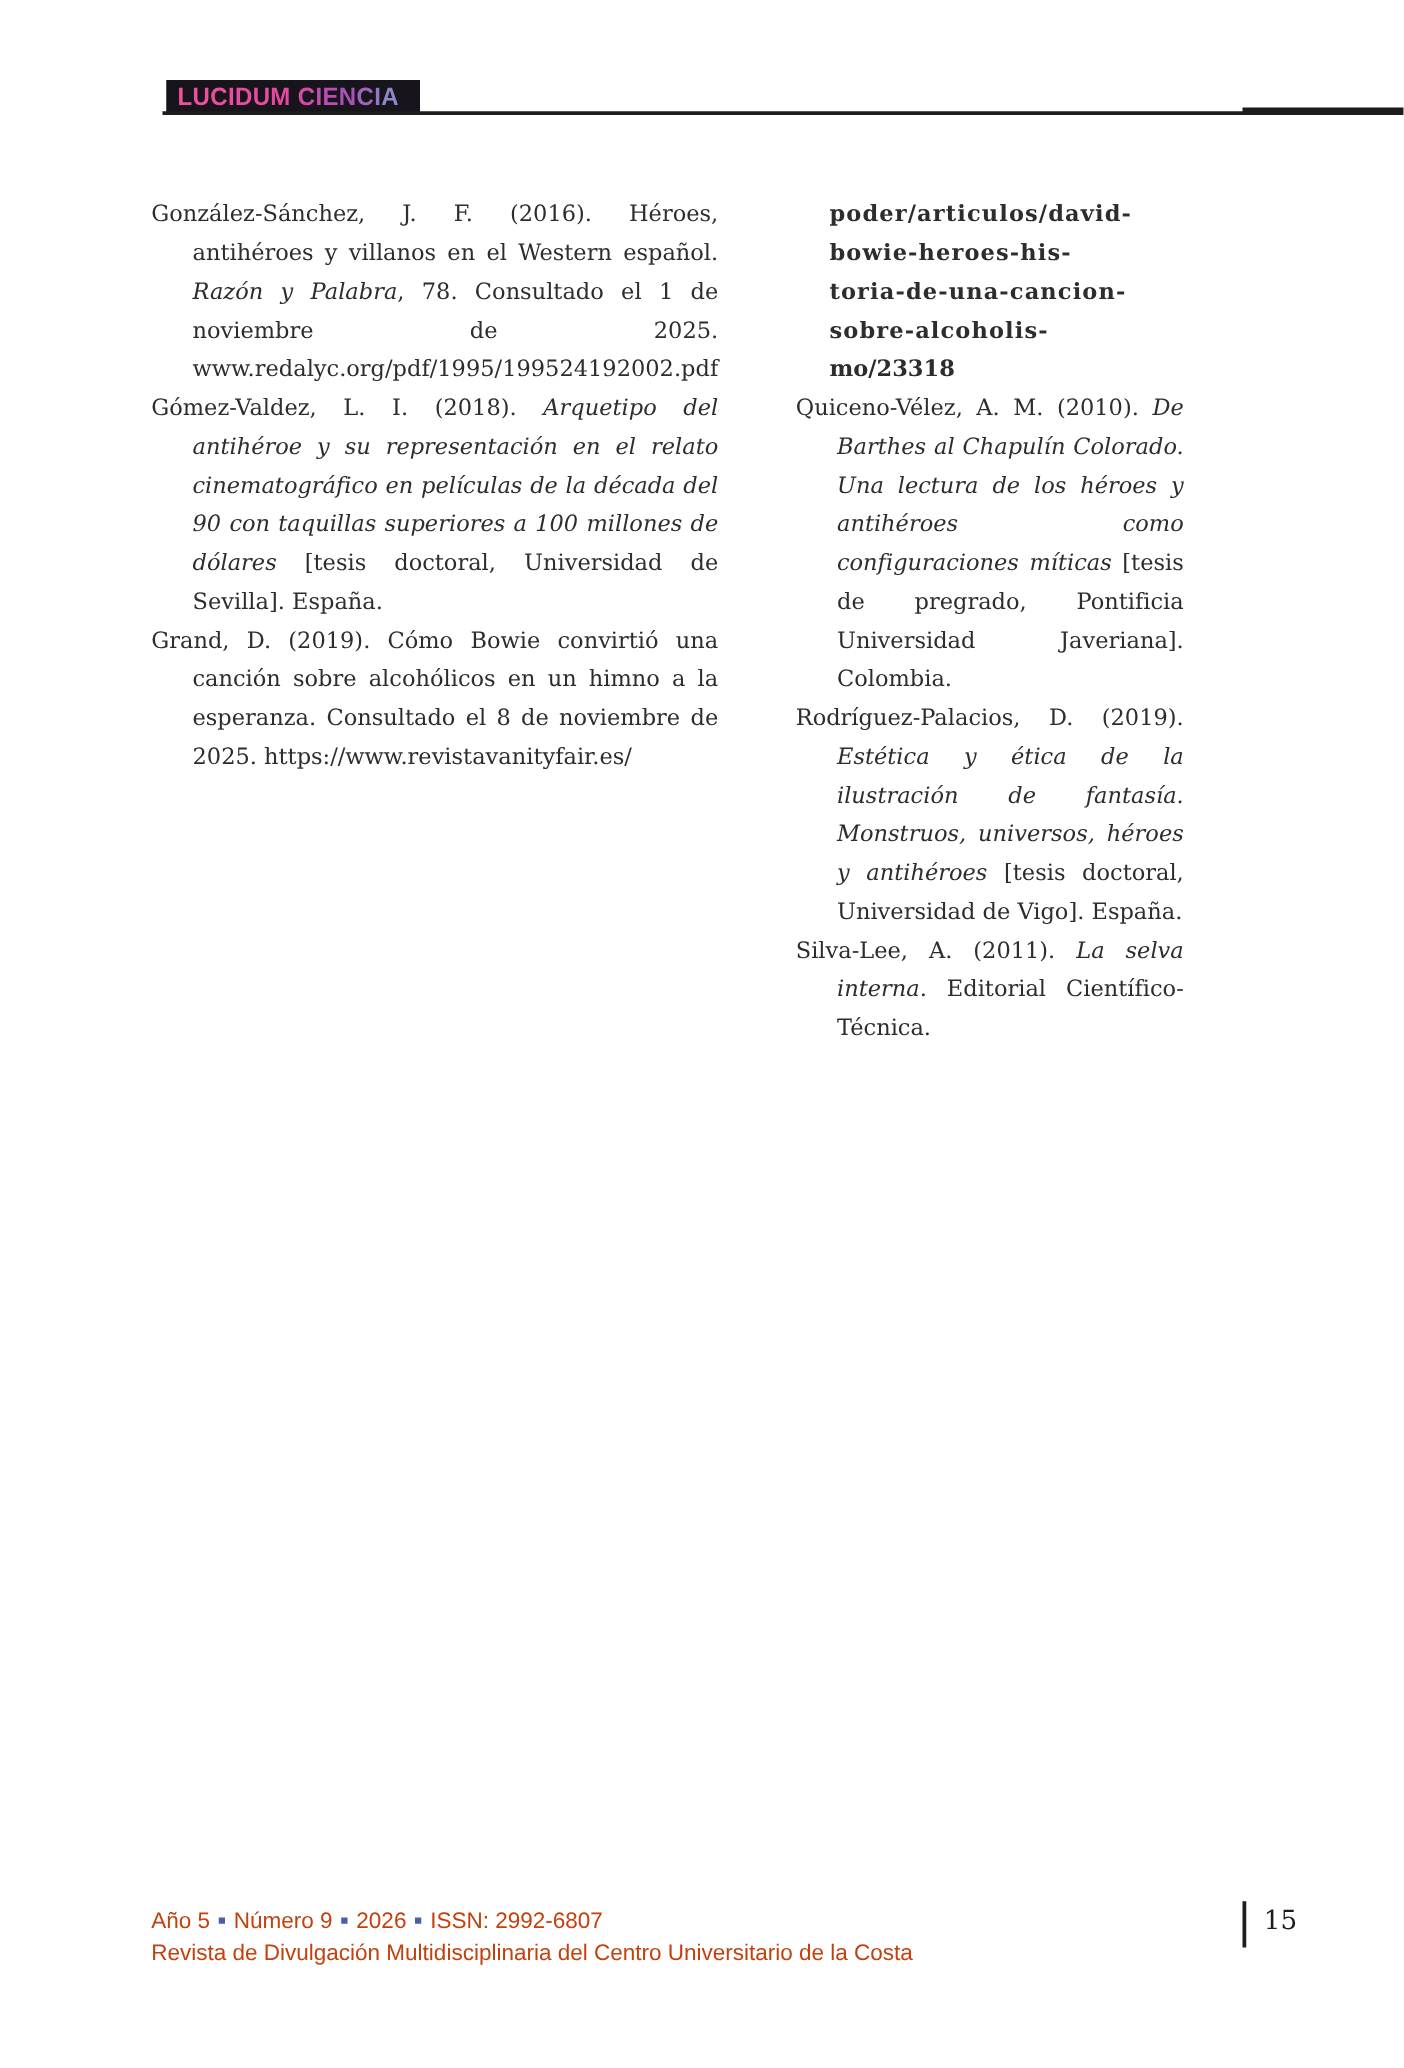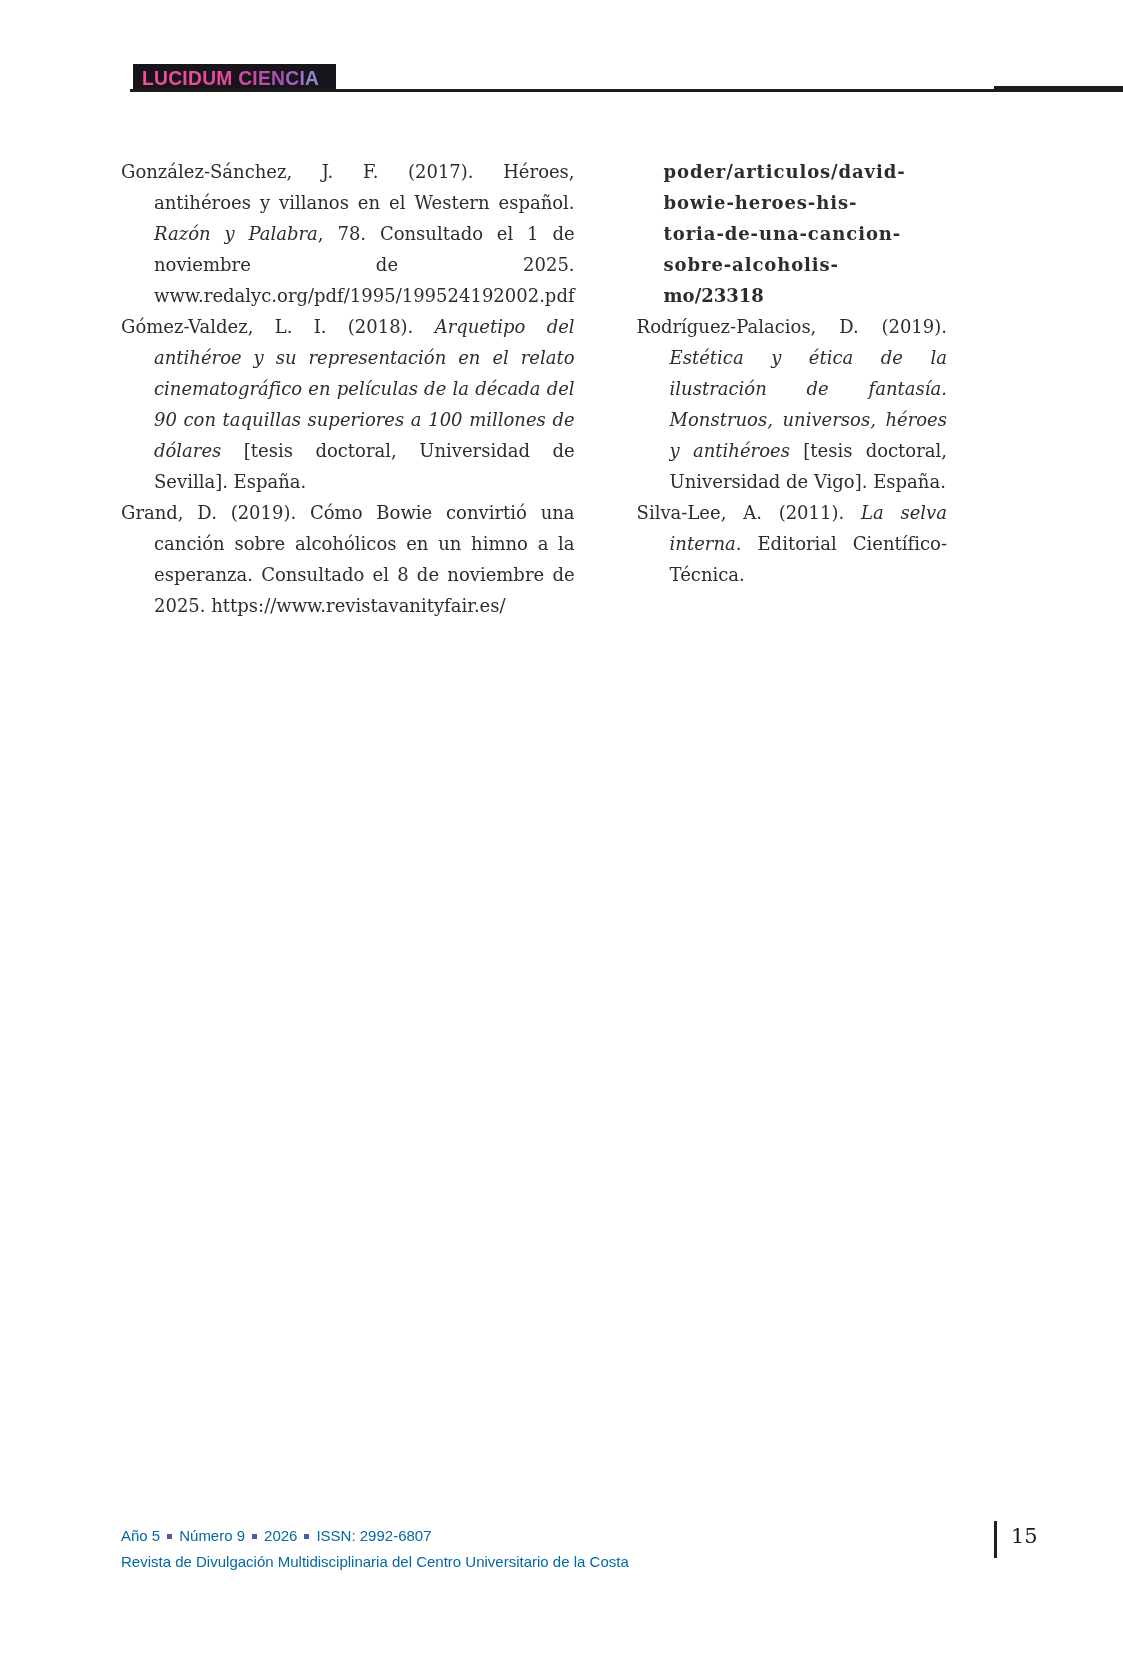--- a/index.html
+++ b/index.html
@@ -32,47 +32,48 @@
     text-align:justify; padding-left:33px; text-indent:-33px;
     hyphens:auto; -webkit-hyphens:auto; overflow-wrap:break-word;
   }
   .ref em { font-style:italic; }
   .ref.cont { padding-left:27px; text-indent:0;font-weight:bold; }
   .ref.cont span:not(:last-child) { letter-spacing:0.9px; }
 
   
   .footer-meta {
     position:absolute; left:121px; top:1523px;
-    font-family:"Liberation Sans", sans-serif; font-size:15px;
-    line-height:26px; color:#0369a1;
+    font-family:"Liberation Sans", sans-serif; font-size:18px;
+    line-height:26px; color:#c2410c;
   }
   .sq { display:inline-block; width:5px; height:5px; margin:0 7px 2px 7px; vertical-align:middle; }
   .pageno-wrap { position:absolute; left:994px; top:1521px; display:flex; align-items:flex-start; }
   .pageno-bar  { width:3px; height:37px; background:#1e1e1e; margin-right:14px; }
   .pageno      { font-size:21px; color:#1c1c1c; padding-top:5px; line-height:1; }
 </style>
 </head>
 <body>
 
 <div class="page">
 
   <div class="logo-box" style="background: rgb(24, 20, 27);">
     <span class="logo-text"><span style="color: rgb(240, 81, 159);">L</span><span style="color: rgb(238, 80, 159);">U</span><span style="color: rgb(236, 78, 159);">C</span><span style="color: rgb(234, 77, 159);">I</span><span style="color: rgb(232, 76, 158);">D</span><span style="color: rgb(230, 75, 158);">U</span><span style="color: rgb(228, 73, 158);">M</span><span style="color: rgb(226, 72, 158);"> </span><span style="color: rgb(212, 74, 165);">C</span><span style="color: rgb(198, 76, 172);">I</span><span style="color: rgb(184, 78, 179);">E</span><span style="color: rgb(170, 81, 185);">N</span><span style="color: rgb(160, 99, 191);">C</span><span style="color: rgb(151, 117, 197);">I</span><span style="color: rgb(141, 135, 203);">A</span></span>
   </div>
   <div class="rule-thin"></div>
   <div class="rule-thick"></div>
 
   <div class="refs">
       <div class="ref-col">
-        <p class="ref"><span>González-Sánchez, J. F. (2017). Héroes, antihéroes y villanos en el Western español. </span><em>Razón y Palabra</em><span>, 78. Consultado el 1 de noviembre de 2025. www.redalyc.org/pdf/1995/199524192002.pdf</span></p>
+        <p class="ref"><span>González-Sánchez, J. F. (2016). Héroes, antihéroes y villanos en el Western español. </span><em>Razón y Palabra</em><span>, 78. Consultado el 1 de noviembre de 2025. www.redalyc.org/pdf/1995/199524192002.pdf</span></p>
         <p class="ref"><span>Gómez-Valdez, L. I. (2018). </span><em>Arquetipo del antihéroe y su representación en el relato cinematográfico en películas de la década del 90 con taquillas superiores a 100 millones de dólares</em><span> [tesis doctoral, Universidad de Sevilla]. España.</span></p>
         <p class="ref"><span>Grand, D. (2019). Cómo Bowie convirtió una canción sobre alcohólicos en un himno a la esperanza. Consultado el 8 de noviembre de 2025. https://www.revistavanityfair.es/</span></p>
       </div>
       <div class="ref-col">
         <p class="ref cont"><span>poder/articulos/david-bowie-heroes-his-</span><br><span>toria-de-una-cancion-sobre-alcoholis-</span><br><span>mo/23318</span></p>
+        <p class="ref"><span>Quiceno-Vélez, A. M. (2010). </span><em>De Barthes al Chapulín Colorado. Una lectura de los héroes y antihéroes como configuraciones míticas</em><span> [tesis de pregrado, Pontificia Universidad Javeriana]. Colombia.</span></p>
         <p class="ref"><span>Rodríguez-Palacios, D. (2019). </span><em>Estética y ética de la ilustración de fantasía. Monstruos, universos, héroes y antihéroes</em><span> [tesis doctoral, Universidad de Vigo]. España.</span></p>
         <p class="ref"><span>Silva-Lee, A. (2011). </span><em>La selva interna</em><span>. Editorial Científico-Técnica.</span></p>
       </div>
     </div>
 
   <div class="footer-meta">
     <div><span>Año 5</span><span class="sq" style="background: rgb(76, 92, 168);"></span><span>Número 9</span><span class="sq" style="background: rgb(76, 92, 168);"></span><span>2026</span><span class="sq" style="background: rgb(76, 92, 168);"></span><span>ISSN: 2992-6807</span></div>
     <div>Revista de Divulgación Multidisciplinaria del Centro Universitario de la Costa</div>
   </div>
 

